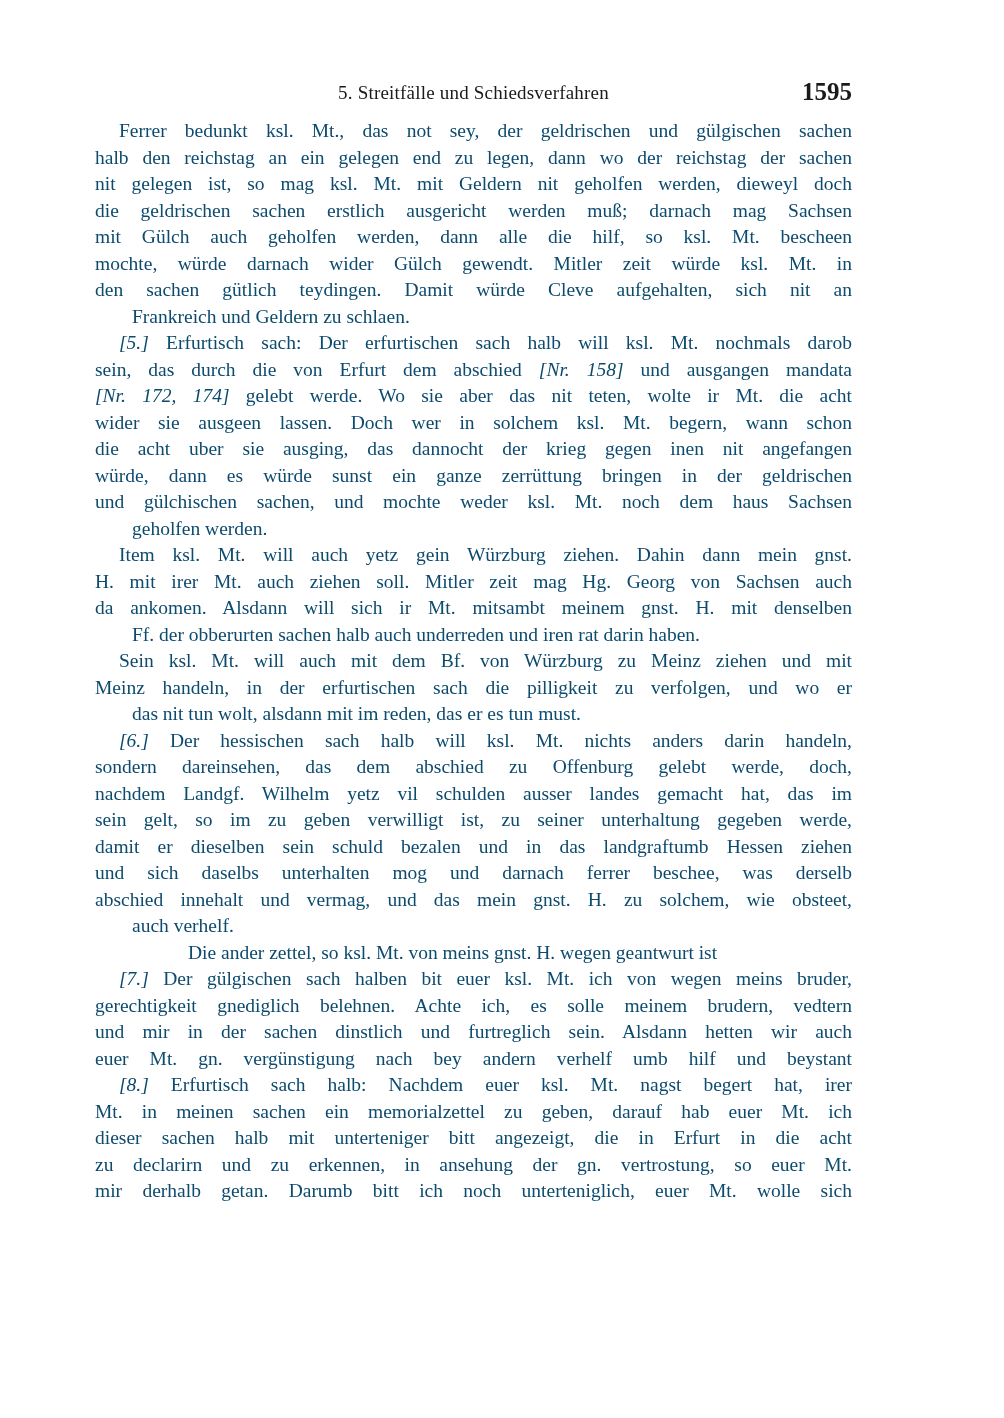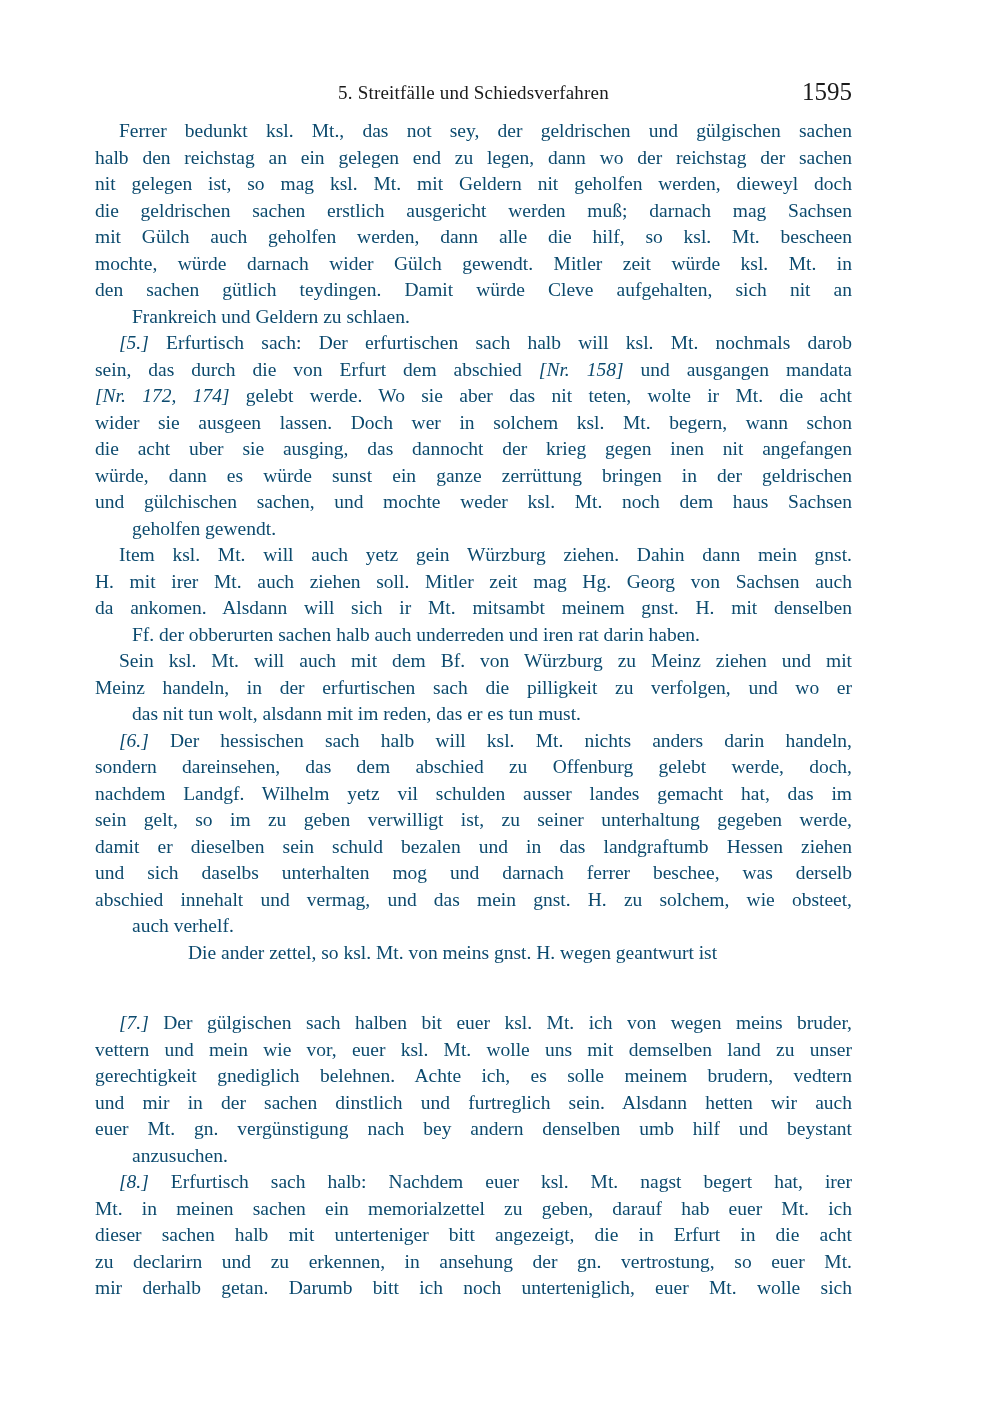--- a/index.html
+++ b/index.html
@@ -32,20 +32,21 @@
     font-size: 19px;
     letter-spacing: 0.2px;
     color: #1a1a1a;
   }
   .page-number {
     position: absolute;
     right: 0;
     bottom: 0;
     font-size: 25px;
     color: #1a1a1a;
+    font-weight: bold;
   }
   .text-body {
     position: absolute;
     top: 118px;
     left: 95px;
     width: 757px;
     font-size: 19.5px;
     line-height: 26.5px;
     color: #0c4a6e;
   }
@@ -80,42 +81,40 @@
       <div class="line">mochte, würde darnach wider Gülch gewendt. Mitler zeit würde ksl. Mt. in</div>
       <div class="line">den sachen gütlich teydingen. Damit würde Cleve aufgehalten, sich nit an</div>
       <div class="line flush">Frankreich und Geldern zu schlaen.</div>
       <div class="line" style="text-indent: 24px;"><i>[5.]</i> Erfurtisch sach: Der erfurtischen sach halb will ksl. Mt. nochmals darob</div>
       <div class="line">sein, das durch die von Erfurt dem abschied <i>[Nr. 158]</i> und ausgangen mandata</div>
       <div class="line"><i>[Nr. 172, 174]</i> gelebt werde. Wo sie aber das nit teten, wolte ir Mt. die acht</div>
       <div class="line">wider sie ausgeen lassen. Doch wer in solchem ksl. Mt. begern, wann schon</div>
       <div class="line">die acht uber sie ausging, das dannocht der krieg gegen inen nit angefangen</div>
       <div class="line">würde, dann es würde sunst ein ganze zerrüttung bringen in der geldrischen</div>
       <div class="line">und gülchischen sachen, und mochte weder ksl. Mt. noch dem haus Sachsen</div>
-      <div class="line flush">geholfen gewendt.</div>
+      <div class="line flush">geholfen werden.</div>
       <div class="line" style="text-indent: 24px;">Item ksl. Mt. will auch yetz gein Würzburg ziehen. Dahin dann mein gnst.</div>
       <div class="line">H. mit irer Mt. auch ziehen soll. Mitler zeit mag Hg. Georg von Sachsen auch</div>
       <div class="line">da ankomen. Alsdann will sich ir Mt. mitsambt meinem gnst. H. mit denselben</div>
       <div class="line flush">Ff. der obberurten sachen halb auch underreden und iren rat darin haben.</div>
       <div class="line" style="text-indent: 24px;">Sein ksl. Mt. will auch mit dem Bf. von Würzburg zu Meinz ziehen und mit</div>
       <div class="line">Meinz handeln, in der erfurtischen sach die pilligkeit zu verfolgen, und wo er</div>
       <div class="line flush">das nit tun wolt, alsdann mit im reden, das er es tun must.</div>
       <div class="line" style="text-indent: 24px;"><i>[6.]</i> Der hessischen sach halb will ksl. Mt. nichts anders darin handeln,</div>
       <div class="line">sondern dareinsehen, das dem abschied zu Offenburg gelebt werde, doch,</div>
       <div class="line">nachdem Landgf. Wilhelm yetz vil schulden ausser landes gemacht hat, das im</div>
       <div class="line">sein gelt, so im zu geben verwilligt ist, zu seiner unterhaltung gegeben werde,</div>
       <div class="line">damit er dieselben sein schuld bezalen und in das landgraftumb Hessen ziehen</div>
       <div class="line">und sich daselbs unterhalten mog und darnach ferrer beschee, was derselb</div>
       <div class="line">abschied innehalt und vermag, und das mein gnst. H. zu solchem, wie obsteet,</div>
       <div class="line flush">auch verhelf.</div>
       <div class="line flush" style="text-indent: 56px;">Die ander zettel, so ksl. Mt. von meins gnst. H. wegen geantwurt ist</div>
-      <div class="line" style="text-indent: 24px; margin-top: 44px;"><i>[7.]</i> Der gülgischen sach halben bit euer ksl. Mt. ich von wegen meins bruder,</div>
-      <div class="line">vettern und mein wie vor, euer ksl. Mt. wolle uns mit demselben land zu unser</div>
+      <div class="line" style="text-indent: 24px;"><i>[7.]</i> Der gülgischen sach halben bit euer ksl. Mt. ich von wegen meins bruder,</div>
       <div class="line">gerechtigkeit gnediglich belehnen. Achte ich, es solle meinem brudern, vedtern</div>
       <div class="line">und mir in der sachen dinstlich und furtreglich sein. Alsdann hetten wir auch</div>
-      <div class="line">euer Mt. gn. vergünstigung nach bey andern denselben umb hilf und beystant</div>
-      <div class="line flush">anzusuchen.</div>
+      <div class="line">euer Mt. gn. vergünstigung nach bey andern verhelf umb hilf und beystant</div>
       <div class="line" style="text-indent: 24px;"><i>[8.]</i> Erfurtisch sach halb: Nachdem euer ksl. Mt. nagst begert hat, irer</div>
       <div class="line">Mt. in meinen sachen ein memorialzettel zu geben, darauf hab euer Mt. ich</div>
       <div class="line">dieser sachen halb mit unterteniger bitt angezeigt, die in Erfurt in die acht</div>
       <div class="line">zu declarirn und zu erkennen, in ansehung der gn. vertrostung, so euer Mt.</div>
       <div class="line">mir derhalb getan. Darumb bitt ich noch unterteniglich, euer Mt. wolle sich</div>
     </div>
 </div>
 
 </body></html>

